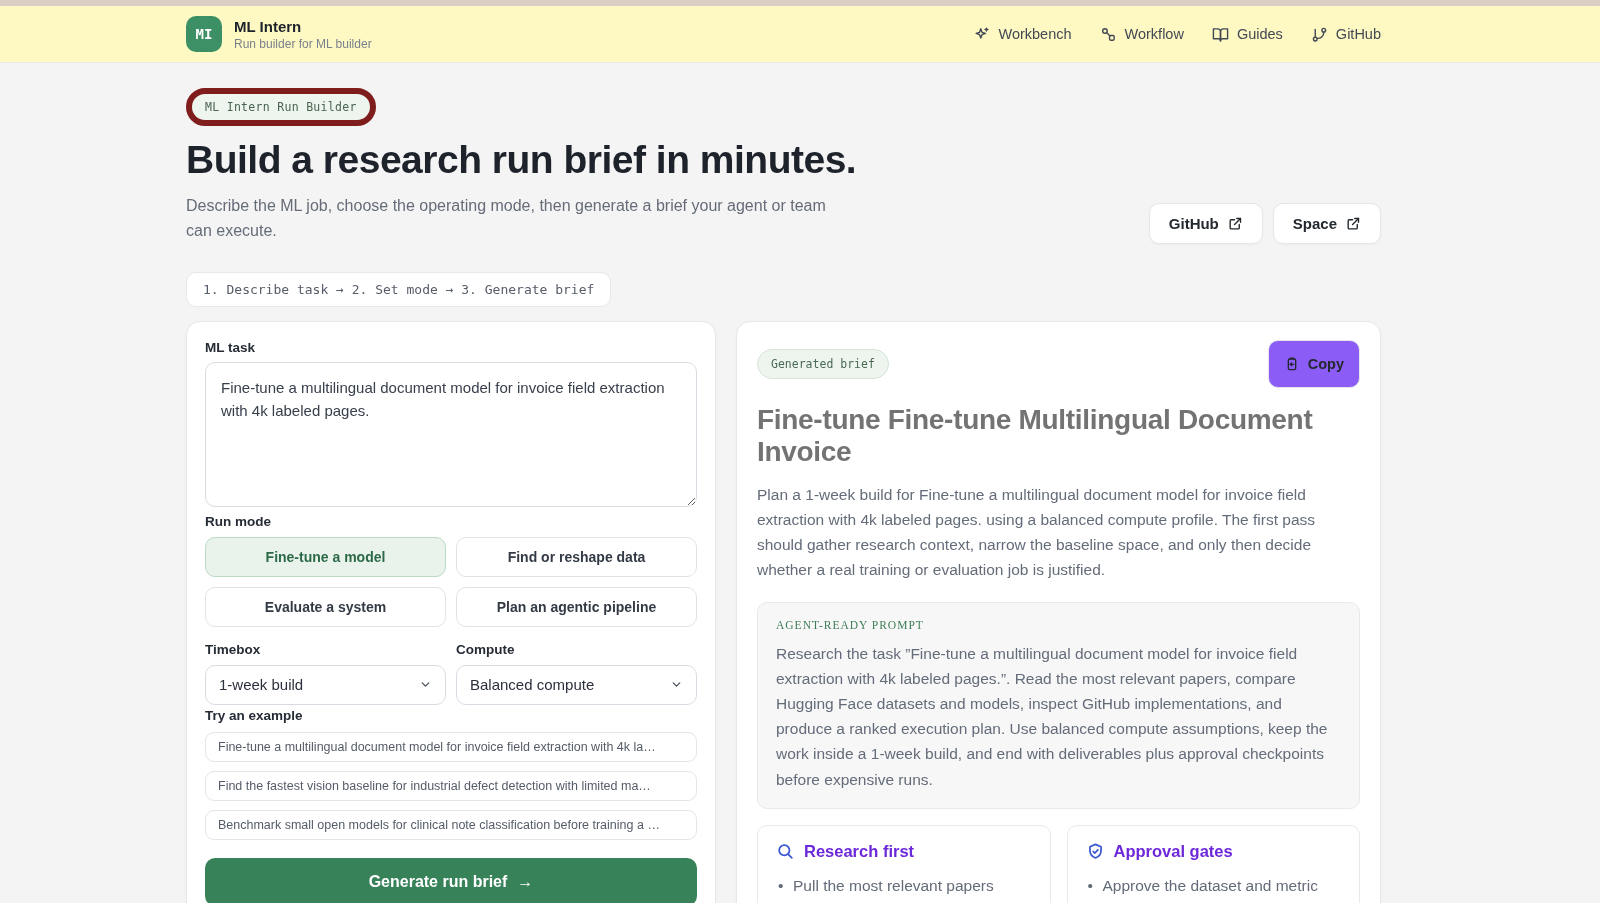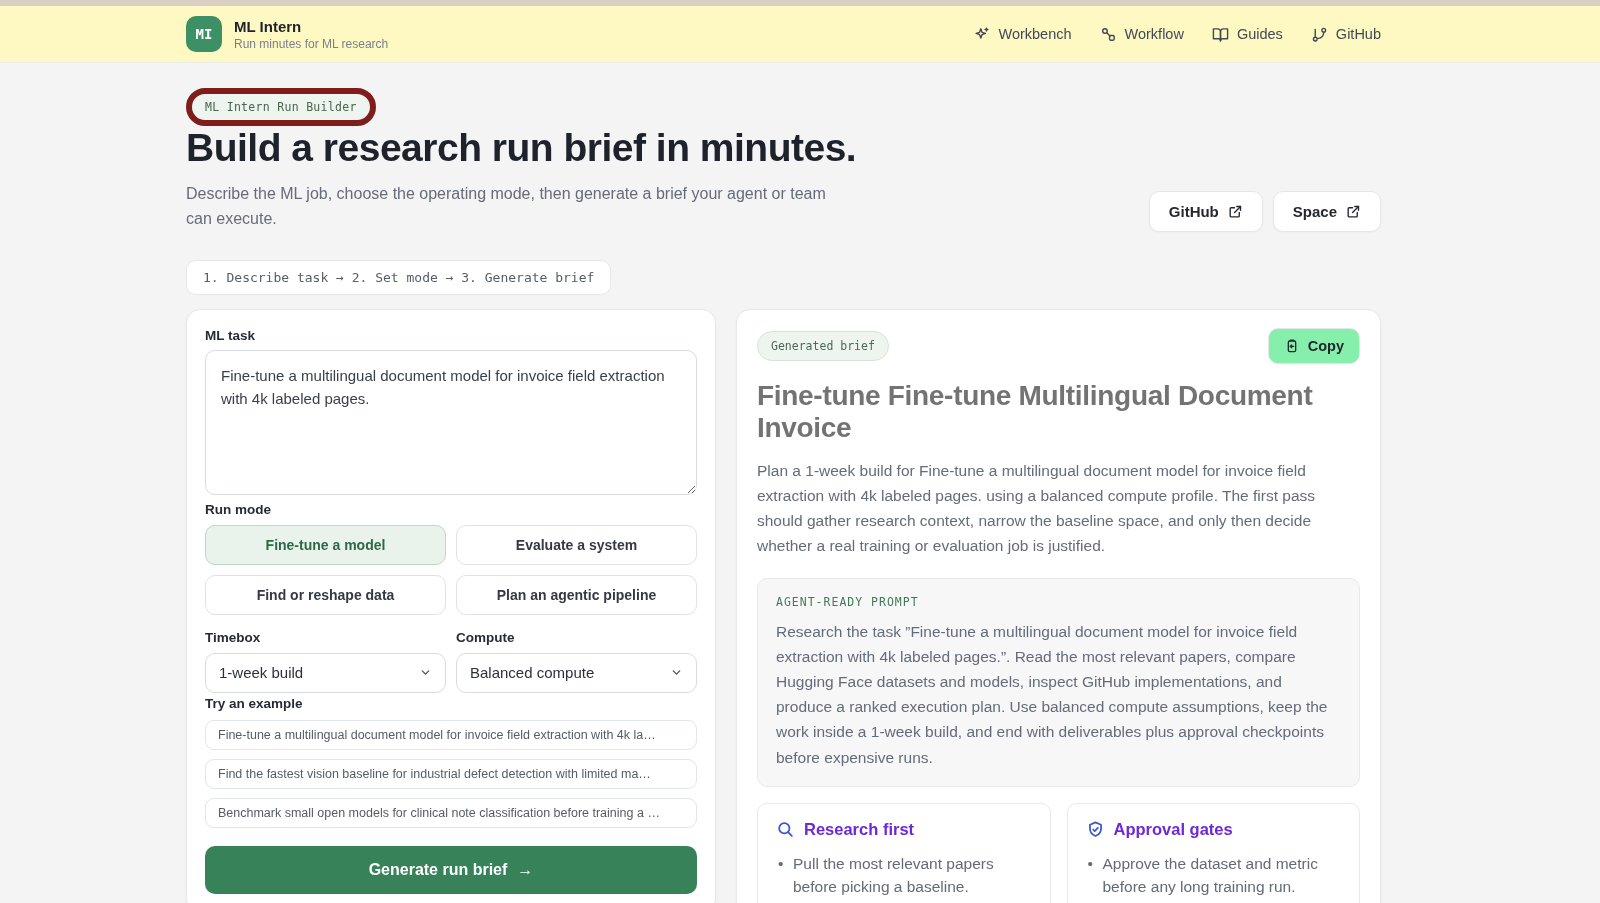--- a/index.html
+++ b/index.html
@@ -30,21 +30,21 @@
   .nav-item { display:flex; align-items:center; gap:8px; font-size:14.5px; color:#424955; cursor:pointer; }
   .nav-item svg { stroke:#424955; }
 
   
   .hero { padding-top:25px; }
   .hero-badge {
     display:inline-block; padding:6px 13px; border-radius:999px;
     background:#eef5ef; border:6px solid #7f1d1d; color:#49644f;
     font-size:11.5px; letter-spacing:0.3px;
   }
-  h1 { font-size:39px; letter-spacing:-0.5px; color:#1d222b; }
+  h1 { margin-top:12px; font-size:39px; letter-spacing:-0.5px; color:#1d222b; }
   .hero-row { display:flex; justify-content:space-between; align-items:flex-end; margin-top:12px; }
   .hero-sub { font-size:16px; line-height:1.55; color:#656c78; max-width:660px; }
   .hero-actions { display:flex; gap:10px; }
   .hero-btn {
     display:flex; align-items:center; gap:9px; background:#ffffff;
     border:1px solid #e4e6e9; border-radius:10px; padding:11px 19px;
     font-size:15px; font-weight:bold; color:#23282f; cursor:pointer;
     box-shadow:0 1px 2px rgba(0,0,0,0.03);
   }
   .steps {
@@ -103,31 +103,31 @@
   }
 
   
   .brief-top { display:flex; align-items:center; justify-content:space-between; }
   .brief-badge {
     display:inline-block; padding:7px 13px; border-radius:999px;
     background:#eef5ef; border:1px solid #d4e4d8; color:#4a6b52;
     font-size:11.5px;
   }
   .copy-btn {
-    display:flex; align-items:center; gap:8px; background:#86efac;
-    border:1px solid #e4e6e9; border-radius:10px; padding:9px 15px;
+    display:flex; align-items:center; gap:8px; background:#8b5cf6;
+    border:1px solid #e4e6e9; border-radius:10px; padding:15px 15px;
     font-size:14.5px; font-weight:bold; color:#23282f; cursor:pointer;
   }
   h2 { margin-top:16px; font-size:28px; letter-spacing:-0.3px; color:#737373; }
   .brief-summary { margin-top:14px; font-size:15.5px; line-height:1.62; color:#646c79; }
   .prompt-box {
     margin-top:20px; background:#f7f7f8; border:1px solid #e8e9eb;
     border-radius:10px; padding:16px 18px;
   }
-  .prompt-label { font-size:11.5px; letter-spacing:1px; color:#3e7c57; }
+  .prompt-label { font-size:11.5px; letter-spacing:1px; color:#3e7c57;font-family:Liberation Serif, serif; }
   .prompt-text { margin-top:10px; font-size:15.5px; line-height:1.62; color:#646c79; }
 
   .cards-row { margin-top:16px; display:grid; grid-template-columns:1fr 1fr; gap:16px; }
   .info-card { border:1px solid #e8e9eb; border-radius:10px; padding:16px 18px; min-height:220px; }
   .card-head { display:flex; align-items:center; gap:9px; }
   .card-title { font-size:16.5px; font-weight:bold; color:#6d28d9; }
   .card-list { margin-top:13px; list-style:none; }
   .card-list li {
     position:relative; padding-left:17px; font-size:15.5px; line-height:1.5;
     color:#636b78; margin-bottom:11px;
@@ -140,21 +140,21 @@
 <body>
 
 <div class="top-strip"></div>
 
 <div class="header-bar">
   <div class="container header-inner">
     <div class="brand">
       <div class="logo">MI</div>
       <div>
         <div class="brand-title">ML Intern</div>
-        <div class="brand-sub">Run minutes for ML research</div>
+        <div class="brand-sub">Run builder for ML builder</div>
       </div>
     </div>
     <div class="nav">
       <div class="nav-item">
         <span>
           <svg width="17" height="17" viewBox="0 0 24 24" fill="none" stroke-width="2" stroke-linecap="round" stroke-linejoin="round">
               <path d="M11 4l1.7 4.9L17.6 10.5l-4.9 1.7L11 17l-1.7-4.8L4.4 10.5l4.9-1.6z"></path>
               <path d="M19 3v4"></path>
               <path d="M21 5h-4"></path>
             </svg>
@@ -229,22 +229,22 @@
 
   <div class="main-grid">
 
     <div class="panel panel-left">
       <div class="field-label">ML task</div>
       <textarea class="task" style="">Fine-tune a multilingual document model for invoice field extraction with 4k labeled pages.</textarea>
 
       <div class="field-label section-gap">Run mode</div>
       <div class="mode-grid">
         <button class="mode-btn selected">Fine-tune a model</button>
+        <button class="mode-btn">Find or reshape data</button>
         <button class="mode-btn">Evaluate a system</button>
-        <button class="mode-btn">Find or reshape data</button>
         <button class="mode-btn">Plan an agentic pipeline</button>
       </div>
 
       <div class="select-grid">
         <div>
           <div class="field-label">Timebox</div>
           <div class="select-box">
             <span>1-week build</span>
             <span>
               <svg width="13" height="13" viewBox="0 0 24 24" fill="none" stroke="#4a515d" stroke-width="2.4" stroke-linecap="round" stroke-linejoin="round">

